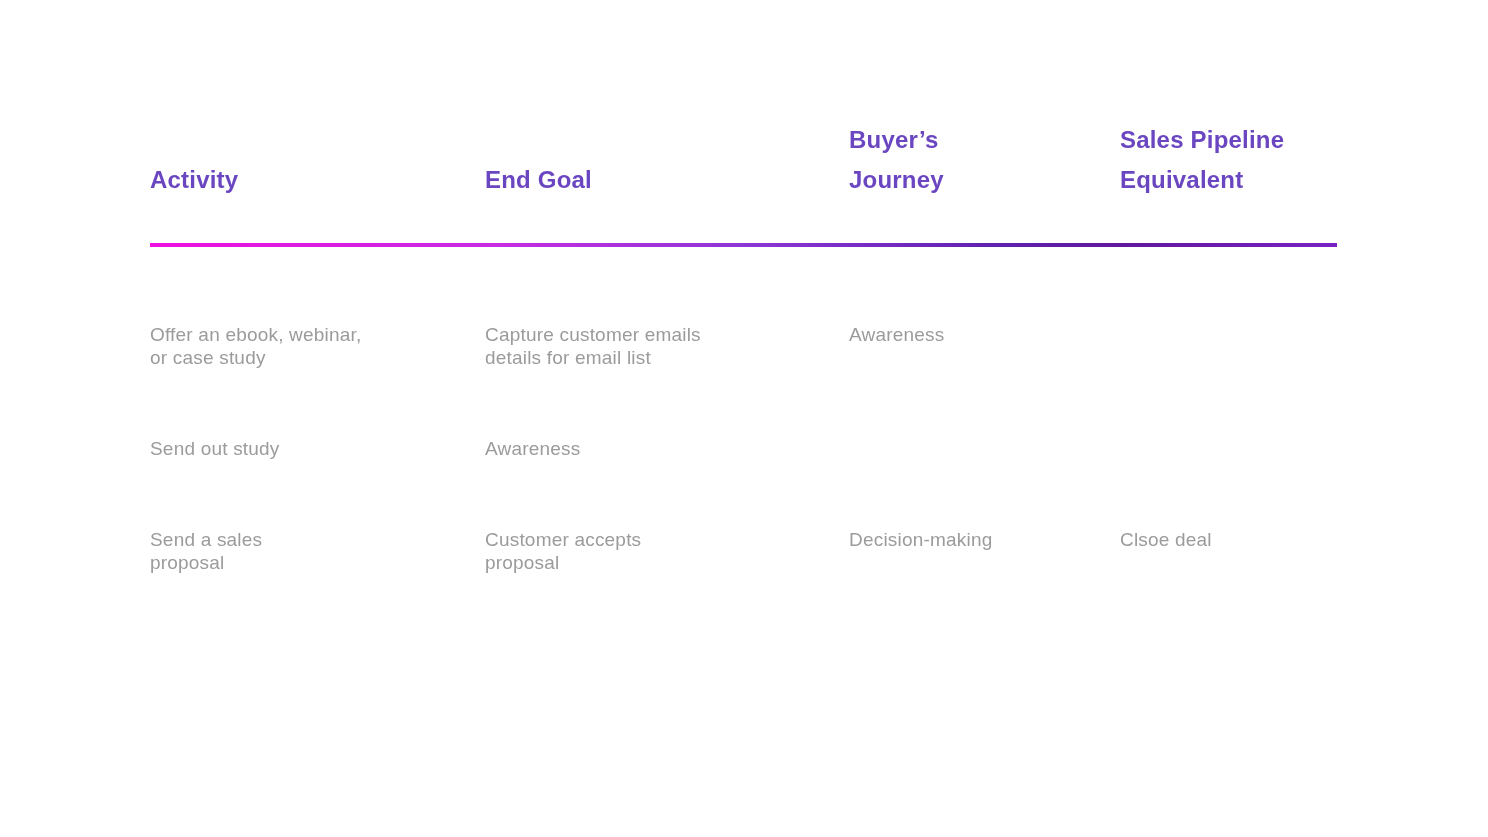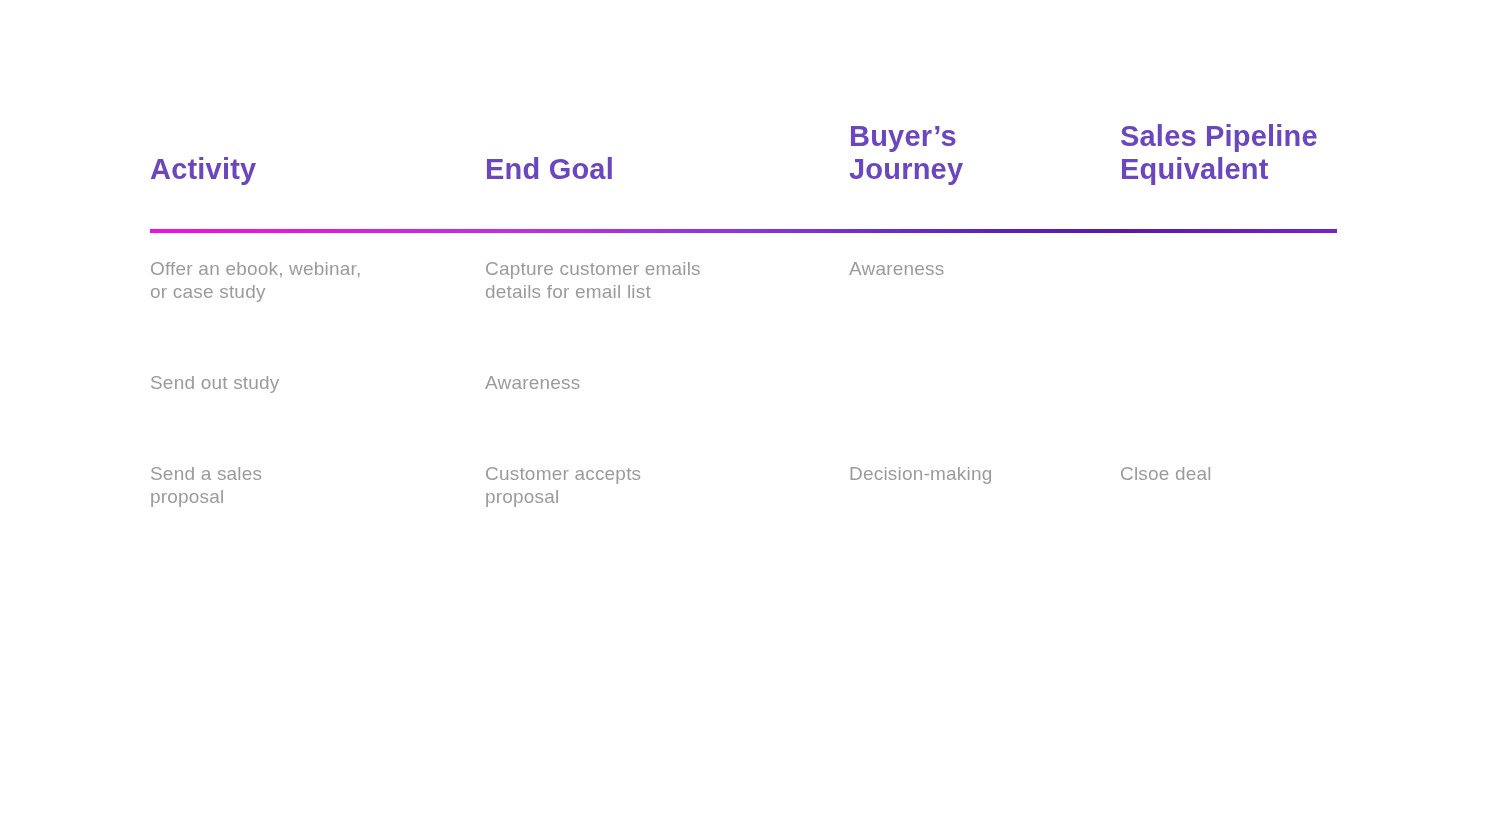--- a/index.html
+++ b/index.html
@@ -25,41 +25,41 @@
     padding-top: 120px;
   }
   .grid-row {
     display: grid;
     grid-template-columns: 335px 364px 271px 1fr;
   }
   .head-row {
     align-items: end;
   }
   .th {
-    font-size: 29px;
-    line-height: 33px;
+    font-size: 24px;
+    line-height: 40px;
     font-weight: 700;
     color: #6B46C1;
     white-space: pre-line;
     letter-spacing: 0.2px;
   }
   .rule {
     margin-top: 43px;
     height: 4px;
     width: 1187px;
     background: linear-gradient(90deg,
       #EE0FE0 0%,
       #C52CE2 30%,
       #8D36D6 50%,
       #5E21AE 72%,
       #61189E 82%,
       #7A22C4 100%);
   }
   .tbody {
-    margin-top: 24px;
+    margin-top: 76px;
   }
   .body-row {
     margin-bottom: 68px;
   }
   .td {
     font-size: 19px;
     line-height: 23px;
     font-weight: 400;
     color: #9B9B9B;
     white-space: pre-line;

